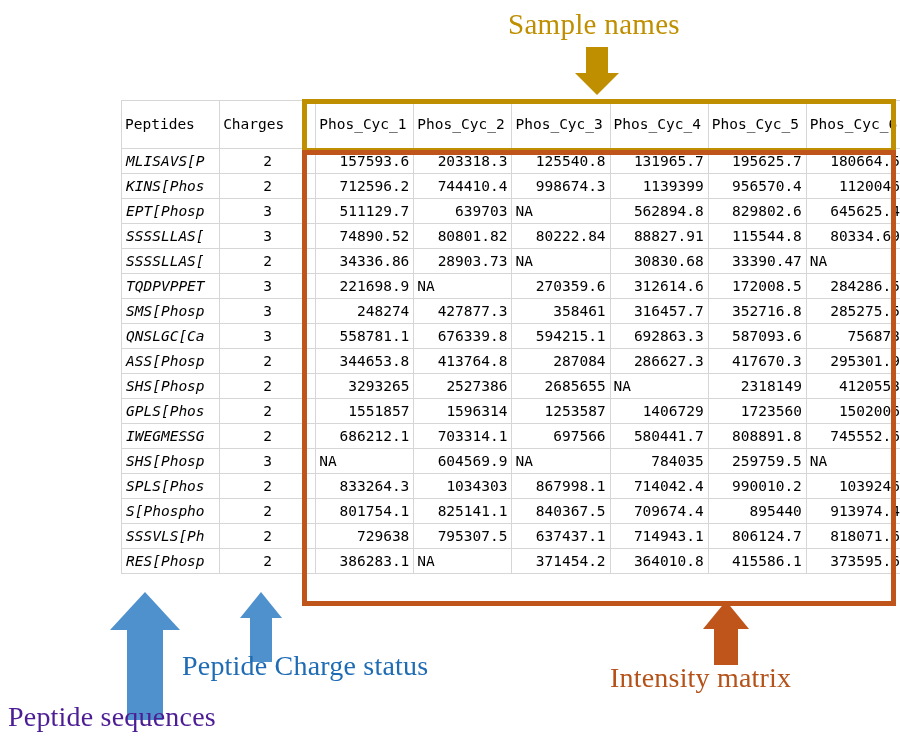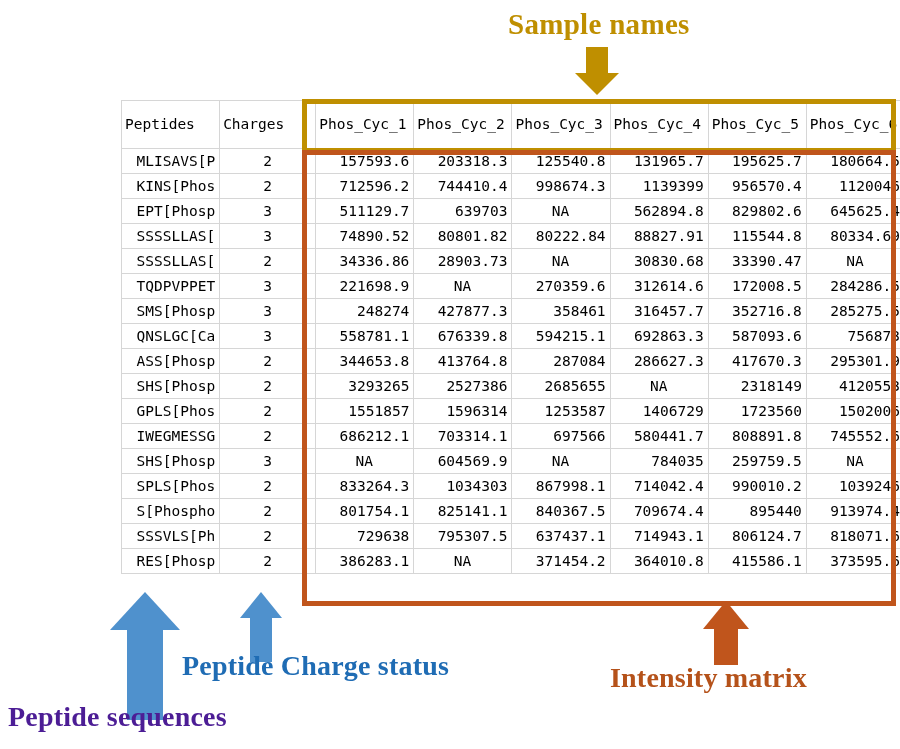--- a/index.html
+++ b/index.html
@@ -12,21 +12,21 @@
     height: 749px;
     position: relative;
     overflow: hidden;
     font-family: "Liberation Sans", sans-serif;
   }
 
   
   .annot-label {
     position: absolute;
     font-family: "Liberation Serif", serif;
-    font-weight: bold;
+    font-weight: normal;
     white-space: nowrap;
   }
   #sample-names-label {
     left: 508px;
     top: 8px;
     font-size: 29px;
     color: #bf8f00;
     letter-spacing: 0.3px;
   }
   #peptide-charge-label {
@@ -193,32 +193,33 @@
   }
   th.hdr-yellow {
     background: #ffff00;
     text-align: left;
     white-space: normal;
     word-break: break-all;
   }
 
   
   td.pep {
-    text-align: right;
+    text-align: left;
     padding-left: 2px;
+    font-style: italic;
   }
   td.chg {
     text-align: center;
   }
   td.num {
     text-align: right;
     padding-right: 3px;
   }
   td.num.na {
-    text-align: center;
+    text-align: left;
     padding-left: 3px;
   }
 
   
   #sample-names-box {
     position: absolute;
     left: 302px;
     top: 99px;
     width: 594px;
     height: 54px;

